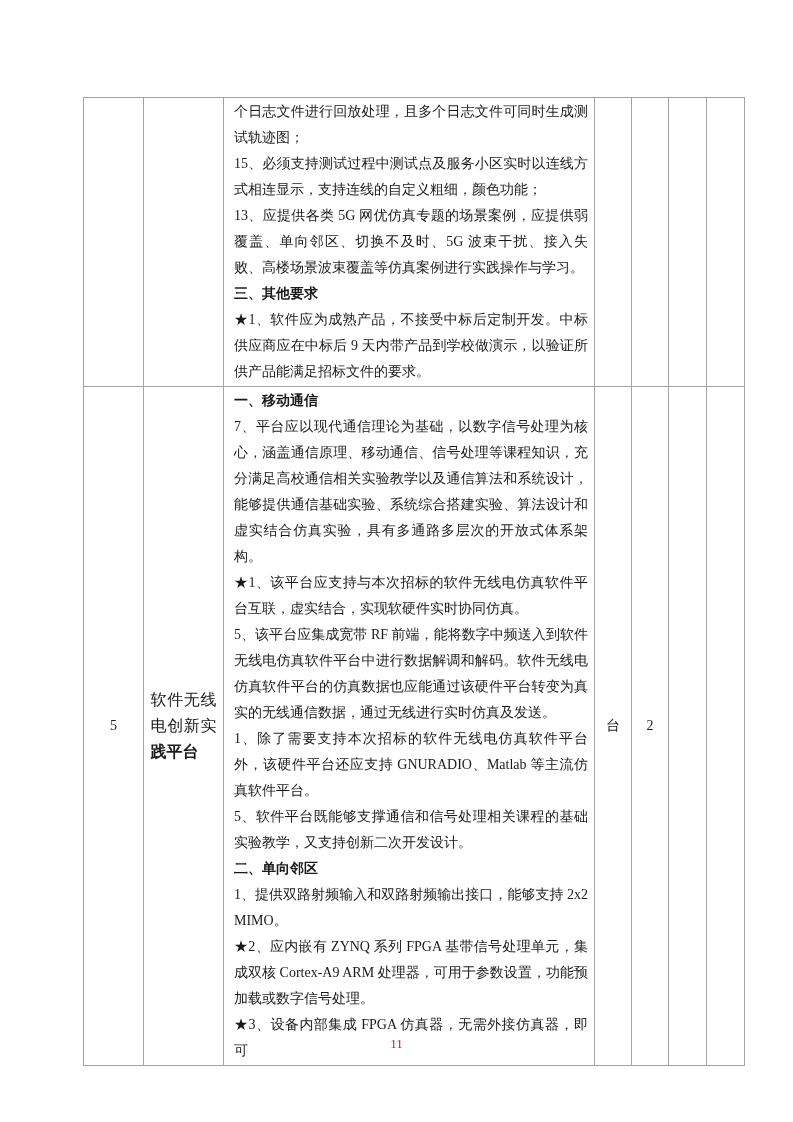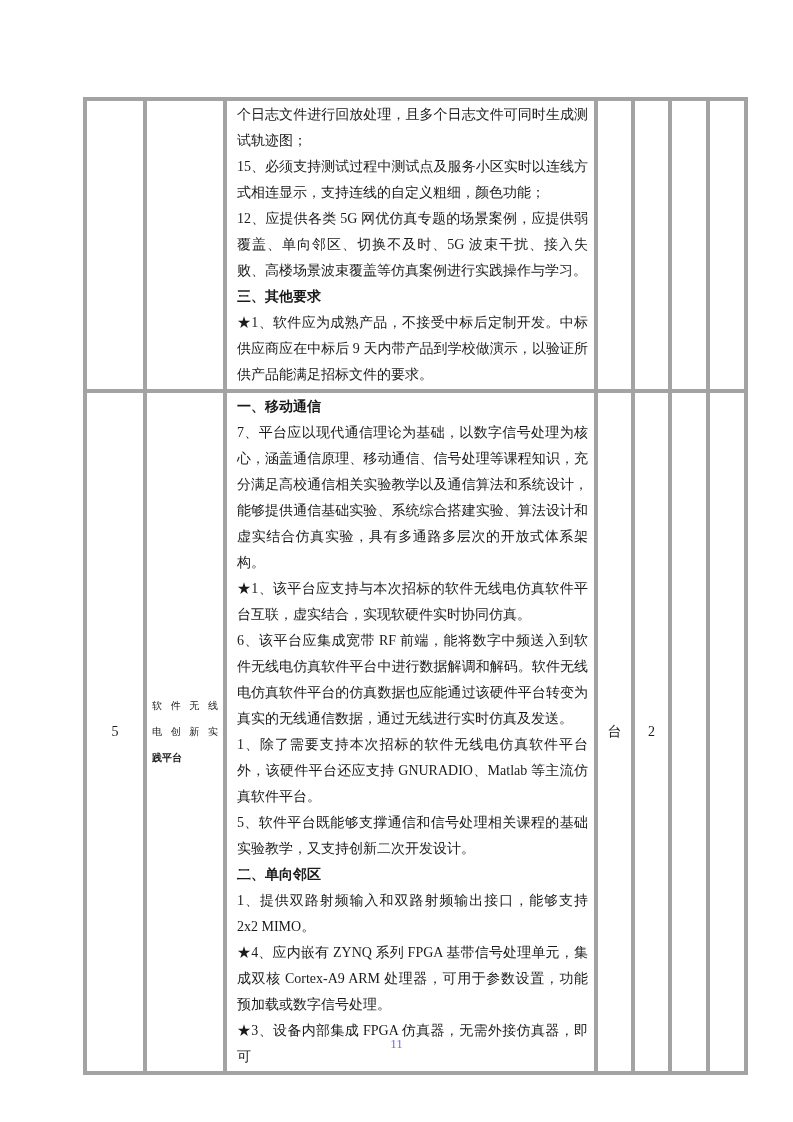--- a/index.html
+++ b/index.html
@@ -7,48 +7,48 @@
     width:793px;height:1122px;background:#ffffff;position:relative;
     font-family:"Liberation Serif","DejaVu Serif",serif;
     color:#1a1a1a;
   }
   .spec-table{
     position:absolute;left:83px;top:97px;
     border-collapse:collapse;table-layout:fixed;
     width:661px;
   }
   .spec-table td{
-    border:4px solid #a3a3a3;
+    border:1px solid #a3a3a3;
     padding:0;
     vertical-align:middle;
     font-size:14px;
   }
   td.center{text-align:center;}
   td.spec-cell{
     vertical-align:top;
     padding:1px 6px 1px 10px;
   }
   .spec-cell p{
     margin:0;
     font-size:14px;
     line-height:26px;
     text-align:justify;
     text-justify:inter-ideograph;
   }
   .spec-cell p.h{font-weight:bold;}
   .name-box{
     width:66px;margin:0 auto;
-    font-size:10px;line-height:26px;
+    font-size:16px;line-height:26px;
   }
   .name-line{text-align:justify;text-align-last:justify;}
   .name-line.last{text-align-last:left;font-weight:bold;}
   .seq-cell,.unit-cell,.qty-cell{font-size:14px;}
   .page-number{
     position:absolute;left:0;top:1036px;width:100%;
-    text-align:center;font-size:13px;color:#8b5cf6;
+    text-align:center;font-size:13px;color:#be185d;
   }
 </style>
 </head>
 <body>
 
 <table class="spec-table">
   <colgroup>
     <col style="width:60px">
     <col style="width:80px">
     <col style="width:371px">
@@ -57,21 +57,21 @@
     <col style="width:38px">
     <col style="width:38px">
   </colgroup>
   <tbody>
       <tr style="height:287px">
     <td class="center seq-cell"></td>
     <td class="center"></td>
     <td class="spec-cell">
       <p>个日志文件进行回放处理，且多个日志文件可同时生成测试轨迹图；</p>
       <p>15、必须支持测试过程中测试点及服务小区实时以连线方式相连显示，支持连线的自定义粗细，颜色功能；</p>
-      <p>12、应提供各类 5G 网优仿真专题的场景案例，应提供弱覆盖、单向邻区、切换不及时、5G 波束干扰、接入失败、高楼场景波束覆盖等仿真案例进行实践操作与学习。</p>
+      <p>13、应提供各类 5G 网优仿真专题的场景案例，应提供弱覆盖、单向邻区、切换不及时、5G 波束干扰、接入失败、高楼场景波束覆盖等仿真案例进行实践操作与学习。</p>
       <p class="h">三、其他要求</p>
       <p>★1、软件应为成熟产品，不接受中标后定制开发。中标供应商应在中标后 9 天内带产品到学校做演示，以验证所供产品能满足招标文件的要求。</p>
     </td>
     <td class="center unit-cell"></td>
     <td class="center qty-cell"></td>
     <td class="center"></td>
     <td class="center"></td>
   </tr>
   <tr style="height:624px">
     <td class="center seq-cell">5</td>
@@ -79,26 +79,26 @@
       <div class="name-box">
         <div class="name-line">软件无线</div>
         <div class="name-line">电创新实</div>
         <div class="name-line last">践平台</div>
       </div>
     </td>
     <td class="spec-cell">
       <p class="h">一、移动通信</p>
       <p>7、平台应以现代通信理论为基础，以数字信号处理为核心，涵盖通信原理、移动通信、信号处理等课程知识，充分满足高校通信相关实验教学以及通信算法和系统设计，能够提供通信基础实验、系统综合搭建实验、算法设计和虚实结合仿真实验，具有多通路多层次的开放式体系架构。</p>
       <p>★1、该平台应支持与本次招标的软件无线电仿真软件平台互联，虚实结合，实现软硬件实时协同仿真。</p>
-      <p>6、该平台应集成宽带 RF 前端，能将数字中频送入到软件无线电仿真软件平台中进行数据解调和解码。软件无线电仿真软件平台的仿真数据也应能通过该硬件平台转变为真实的无线通信数据，通过无线进行实时仿真及发送。</p>
+      <p>5、该平台应集成宽带 RF 前端，能将数字中频送入到软件无线电仿真软件平台中进行数据解调和解码。软件无线电仿真软件平台的仿真数据也应能通过该硬件平台转变为真实的无线通信数据，通过无线进行实时仿真及发送。</p>
       <p>1、除了需要支持本次招标的软件无线电仿真软件平台外，该硬件平台还应支持 GNURADIO、Matlab 等主流仿真软件平台。</p>
       <p>5、软件平台既能够支撑通信和信号处理相关课程的基础实验教学，又支持创新二次开发设计。</p>
       <p class="h">二、单向邻区</p>
       <p>1、提供双路射频输入和双路射频输出接口，能够支持 2x2 MIMO。</p>
-      <p>★4、应内嵌有 ZYNQ 系列 FPGA 基带信号处理单元，集成双核 Cortex-A9 ARM 处理器，可用于参数设置，功能预加载或数字信号处理。</p>
+      <p>★2、应内嵌有 ZYNQ 系列 FPGA 基带信号处理单元，集成双核 Cortex-A9 ARM 处理器，可用于参数设置，功能预加载或数字信号处理。</p>
       <p>★3、设备内部集成 FPGA 仿真器，无需外接仿真器，即可</p>
     </td>
     <td class="center unit-cell">台</td>
     <td class="center qty-cell">2</td>
     <td class="center"></td>
     <td class="center"></td>
   </tr>
 </tbody>
   </table>
 

